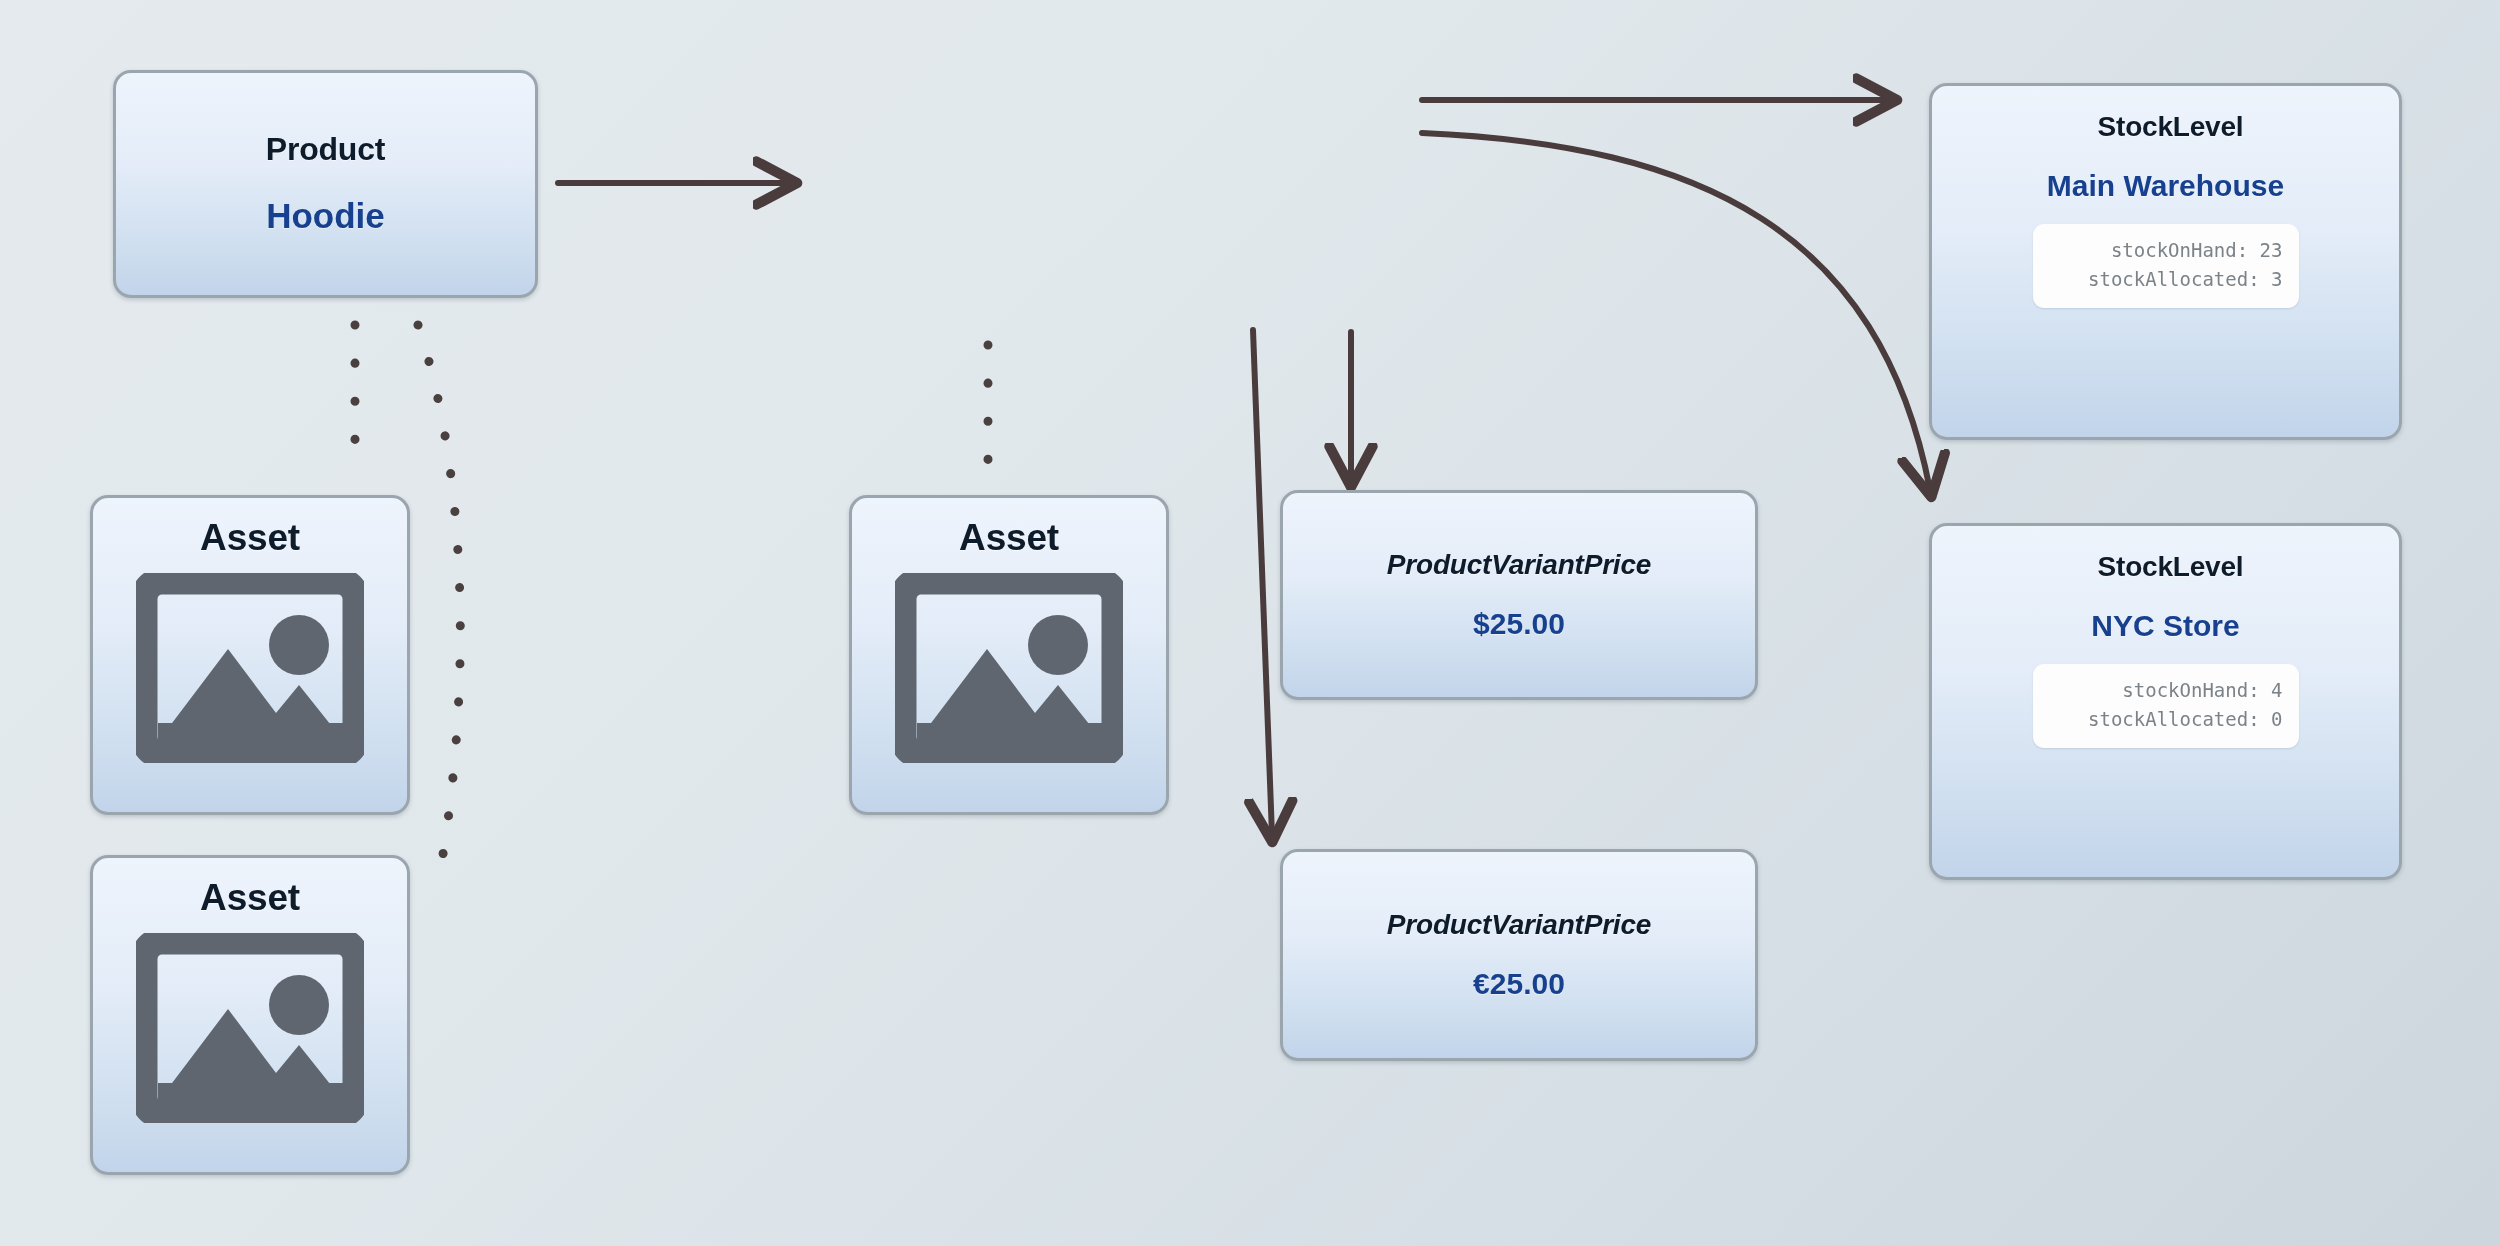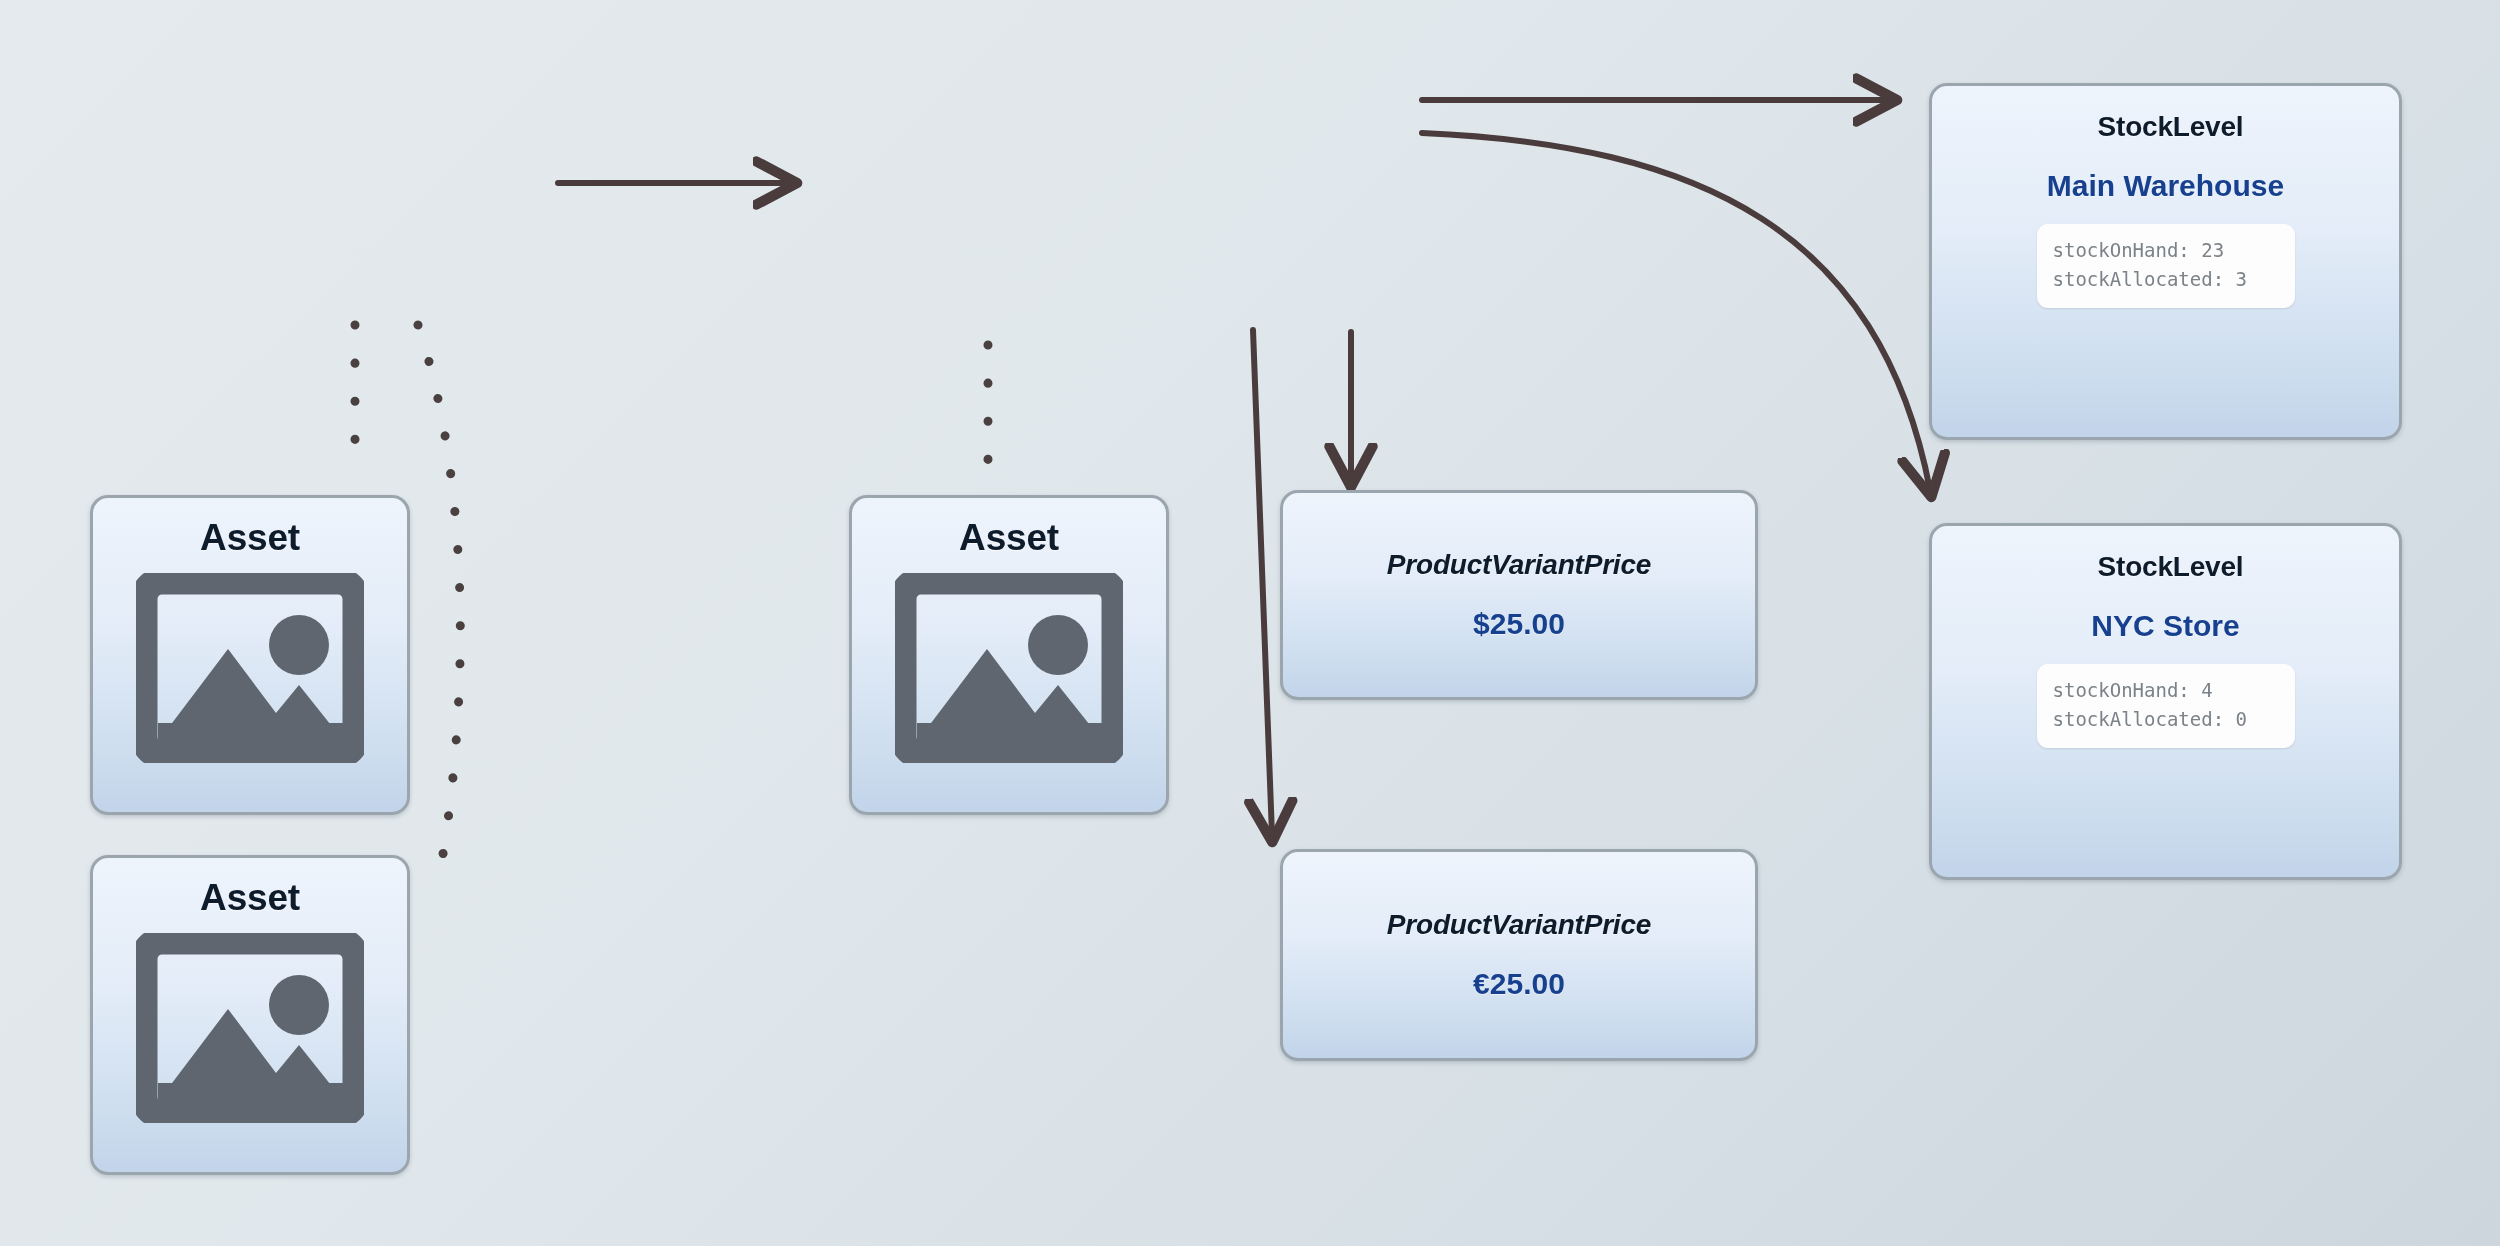--- a/index.html
+++ b/index.html
@@ -71,22 +71,23 @@
     padding-top: 26px;
   }
   .card-stock .node-title { font-size: 28px; margin-left: 10px; }
   .card-stock .node-sub { margin-top: 26px; font-size: 30px; text-align: right; }
 
   .stock-box {
     margin-top: 22px;
     width: 250px;
     background: #fdfdfd;
     border-radius: 11px;
-    padding: 12px 8px 13px 0;
+    padding: 12px 16px 13px 0;
     box-shadow: 0 1px 2px rgba(90,105,120,0.18);
+    text-align: right;
   }
   .stock-line {
     font-family: "DejaVu Sans Mono", monospace;
     font-size: 19px;
     color: #7b8288;
     line-height: 1.55;
     padding-left: 16px;
     white-space: pre;
   }
 
@@ -117,20 +118,24 @@
 
     <path d="M1253,330 L1272,835" fill="none" stroke="#4a3c3c" stroke-width="6" stroke-linecap="round" marker-end="url(#ah)"></path>
 
     <path d="M355,325 L355,460" fill="none" stroke="#4a4040" stroke-width="9" stroke-linecap="round" stroke-dasharray="0.1 38"></path>
 
     <path d="M418,325 C470,480 470,700 440,872" fill="none" stroke="#4a4040" stroke-width="9" stroke-linecap="round" stroke-dasharray="0.1 38"></path>
 
     <path d="M988,345 L988,465" fill="none" stroke="#4a4040" stroke-width="9" stroke-linecap="round" stroke-dasharray="0.1 38"></path>
   </svg>
 
+  <div class="node card-entity" style="left:113px; top:70px; width:425px; height:228px;">
+    <div class="node-title">Product</div>
+    <div class="node-sub">Hoodie</div>
+  </div>
 
 
   <div class="node card-stock" style="left:1929px; top:83px; width:473px; height:357px;">
     <div class="node-title">StockLevel</div>
     <div class="node-sub">Main Warehouse</div>
     <div class="stock-box">
       <div class="stock-line">stockOnHand: 23</div>
       <div class="stock-line">stockAllocated: 3</div>
     </div>
   </div>

